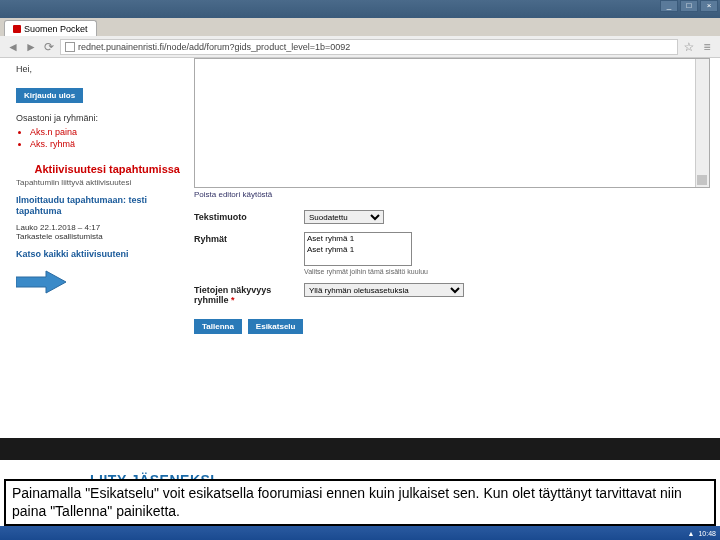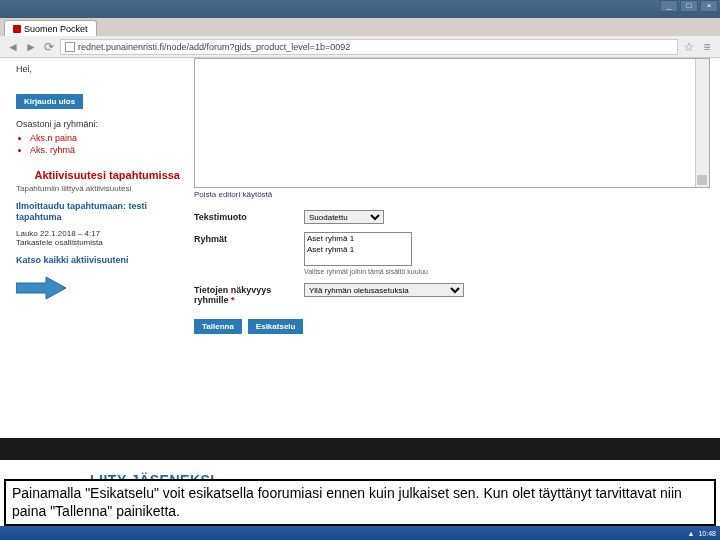--- a/index.html
+++ b/index.html
@@ -12,21 +12,21 @@
 .win-controls { margin-left: auto; display: flex; gap: 2px; padding-right: 2px; }
 .win-btn { width: 18px; height: 12px; background: #5a7a9a; border: 1px solid #3a5a7a; font-size: 8px; color: #fff; text-align: center; line-height: 10px; }
 
 .url-bar { height: 22px; background: #eee; border-bottom: 1px solid #ccc; display: flex; align-items: center; padding: 0 6px; gap: 4px; }
 .nav-icon { width: 14px; height: 14px; color: #888; font-size: 12px; display: flex; align-items: center; justify-content: center; }
 .url-field { flex: 1; background: #fff; border: 1px solid #ccc; height: 16px; font-size: 9px; padding: 0 4px; display: flex; align-items: center; color: #444; }
 .doc-icon { width: 10px; height: 10px; background: #fff; border: 1px solid #999; margin-right: 3px; }
 
 .page { display: flex; height: 380px; background: #fff; }
 .sidebar { width: 190px; padding: 6px 10px 6px 16px; font-size: 9px; }
-.greet { color: #333; margin-bottom: 20px; }
+.greet { color: #333; margin-bottom: 14px; }
 .btn-blue { background: #2a7ab8; color: #fff; border: none; padding: 3px 8px; font-size: 8px; font-weight: bold; cursor: pointer; }
 .sec-label { margin-top: 10px; color: #333; font-size: 9px; }
 .bullets { margin: 4px 0 4px 14px; list-style: disc; }
 .bullets li { color: #c00; font-size: 9px; margin: 2px 0; }
 .bullets li a { color: #c00; text-decoration: none; }
 
 .akt-head { color: #c00; font-weight: bold; font-size: 11px; margin-top: 14px; line-height: 1.2; text-align: right; }
 .akt-sub { font-size: 8px; color: #555; margin-top: 2px; margin-bottom: 8px; }
 .evt-link { color: #1a5a9a; font-weight: bold; font-size: 9px; display: block; line-height: 1.2; }
 .evt-date { font-size: 8px; color: #333; margin-top: 6px; }

